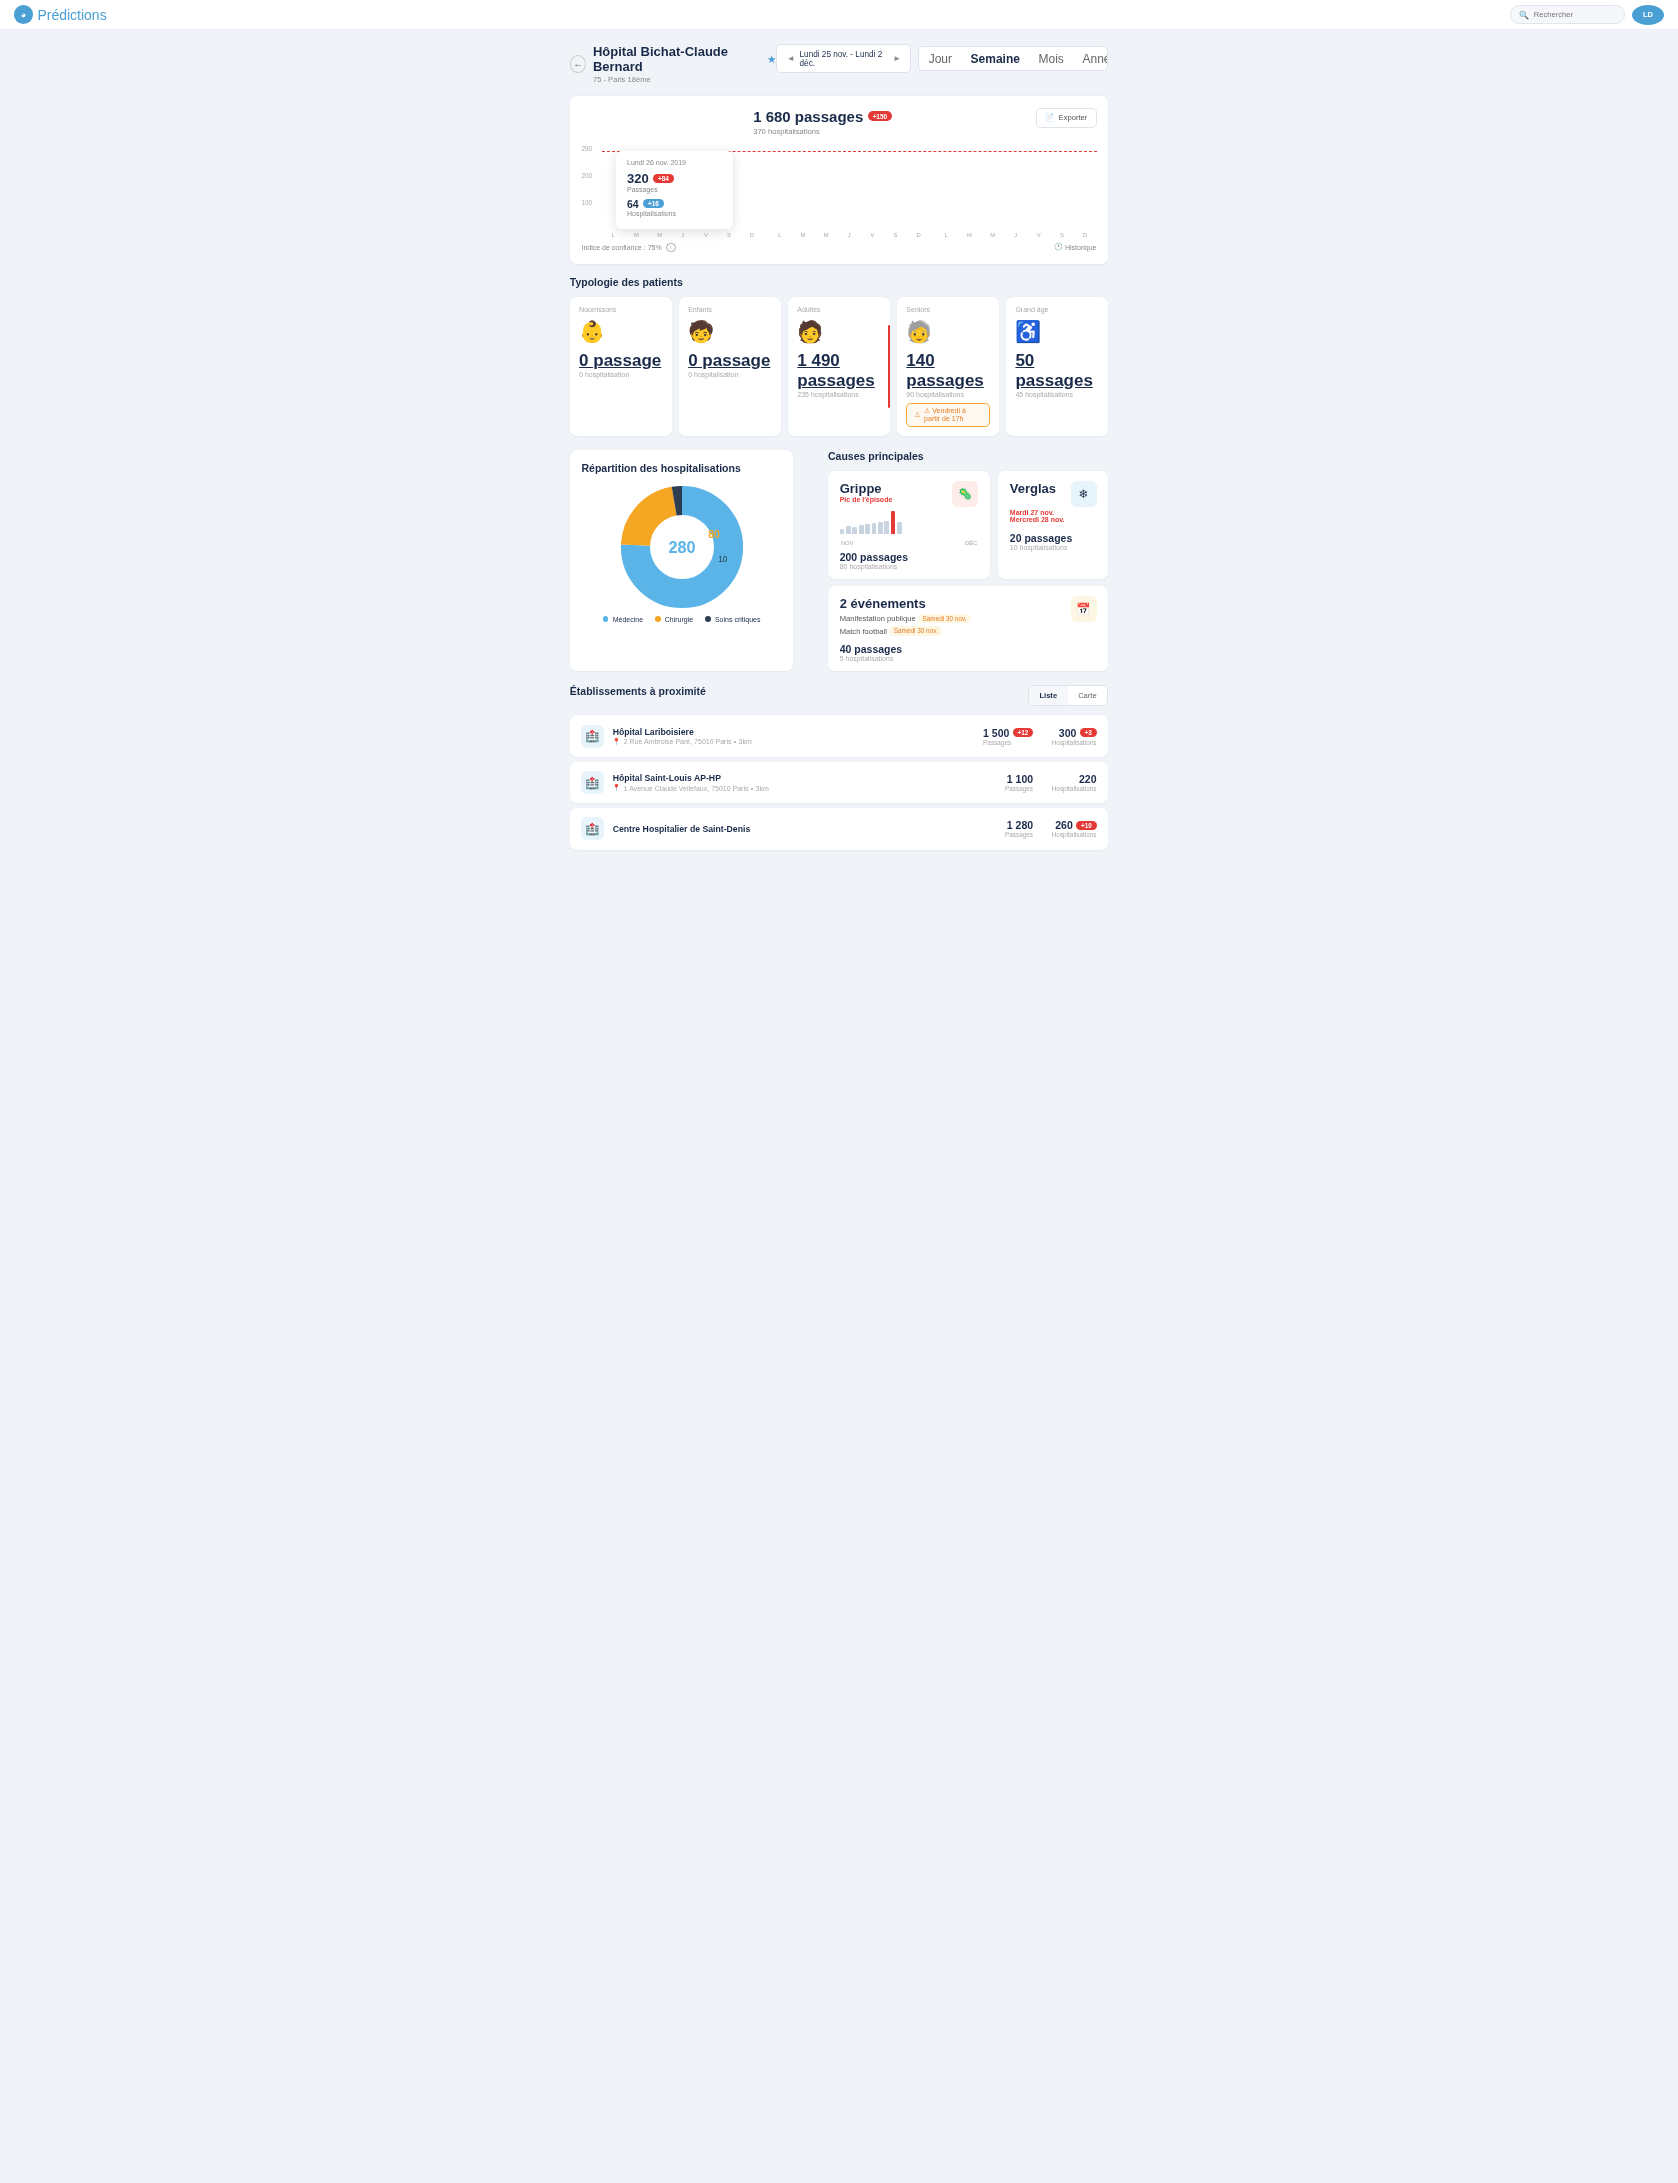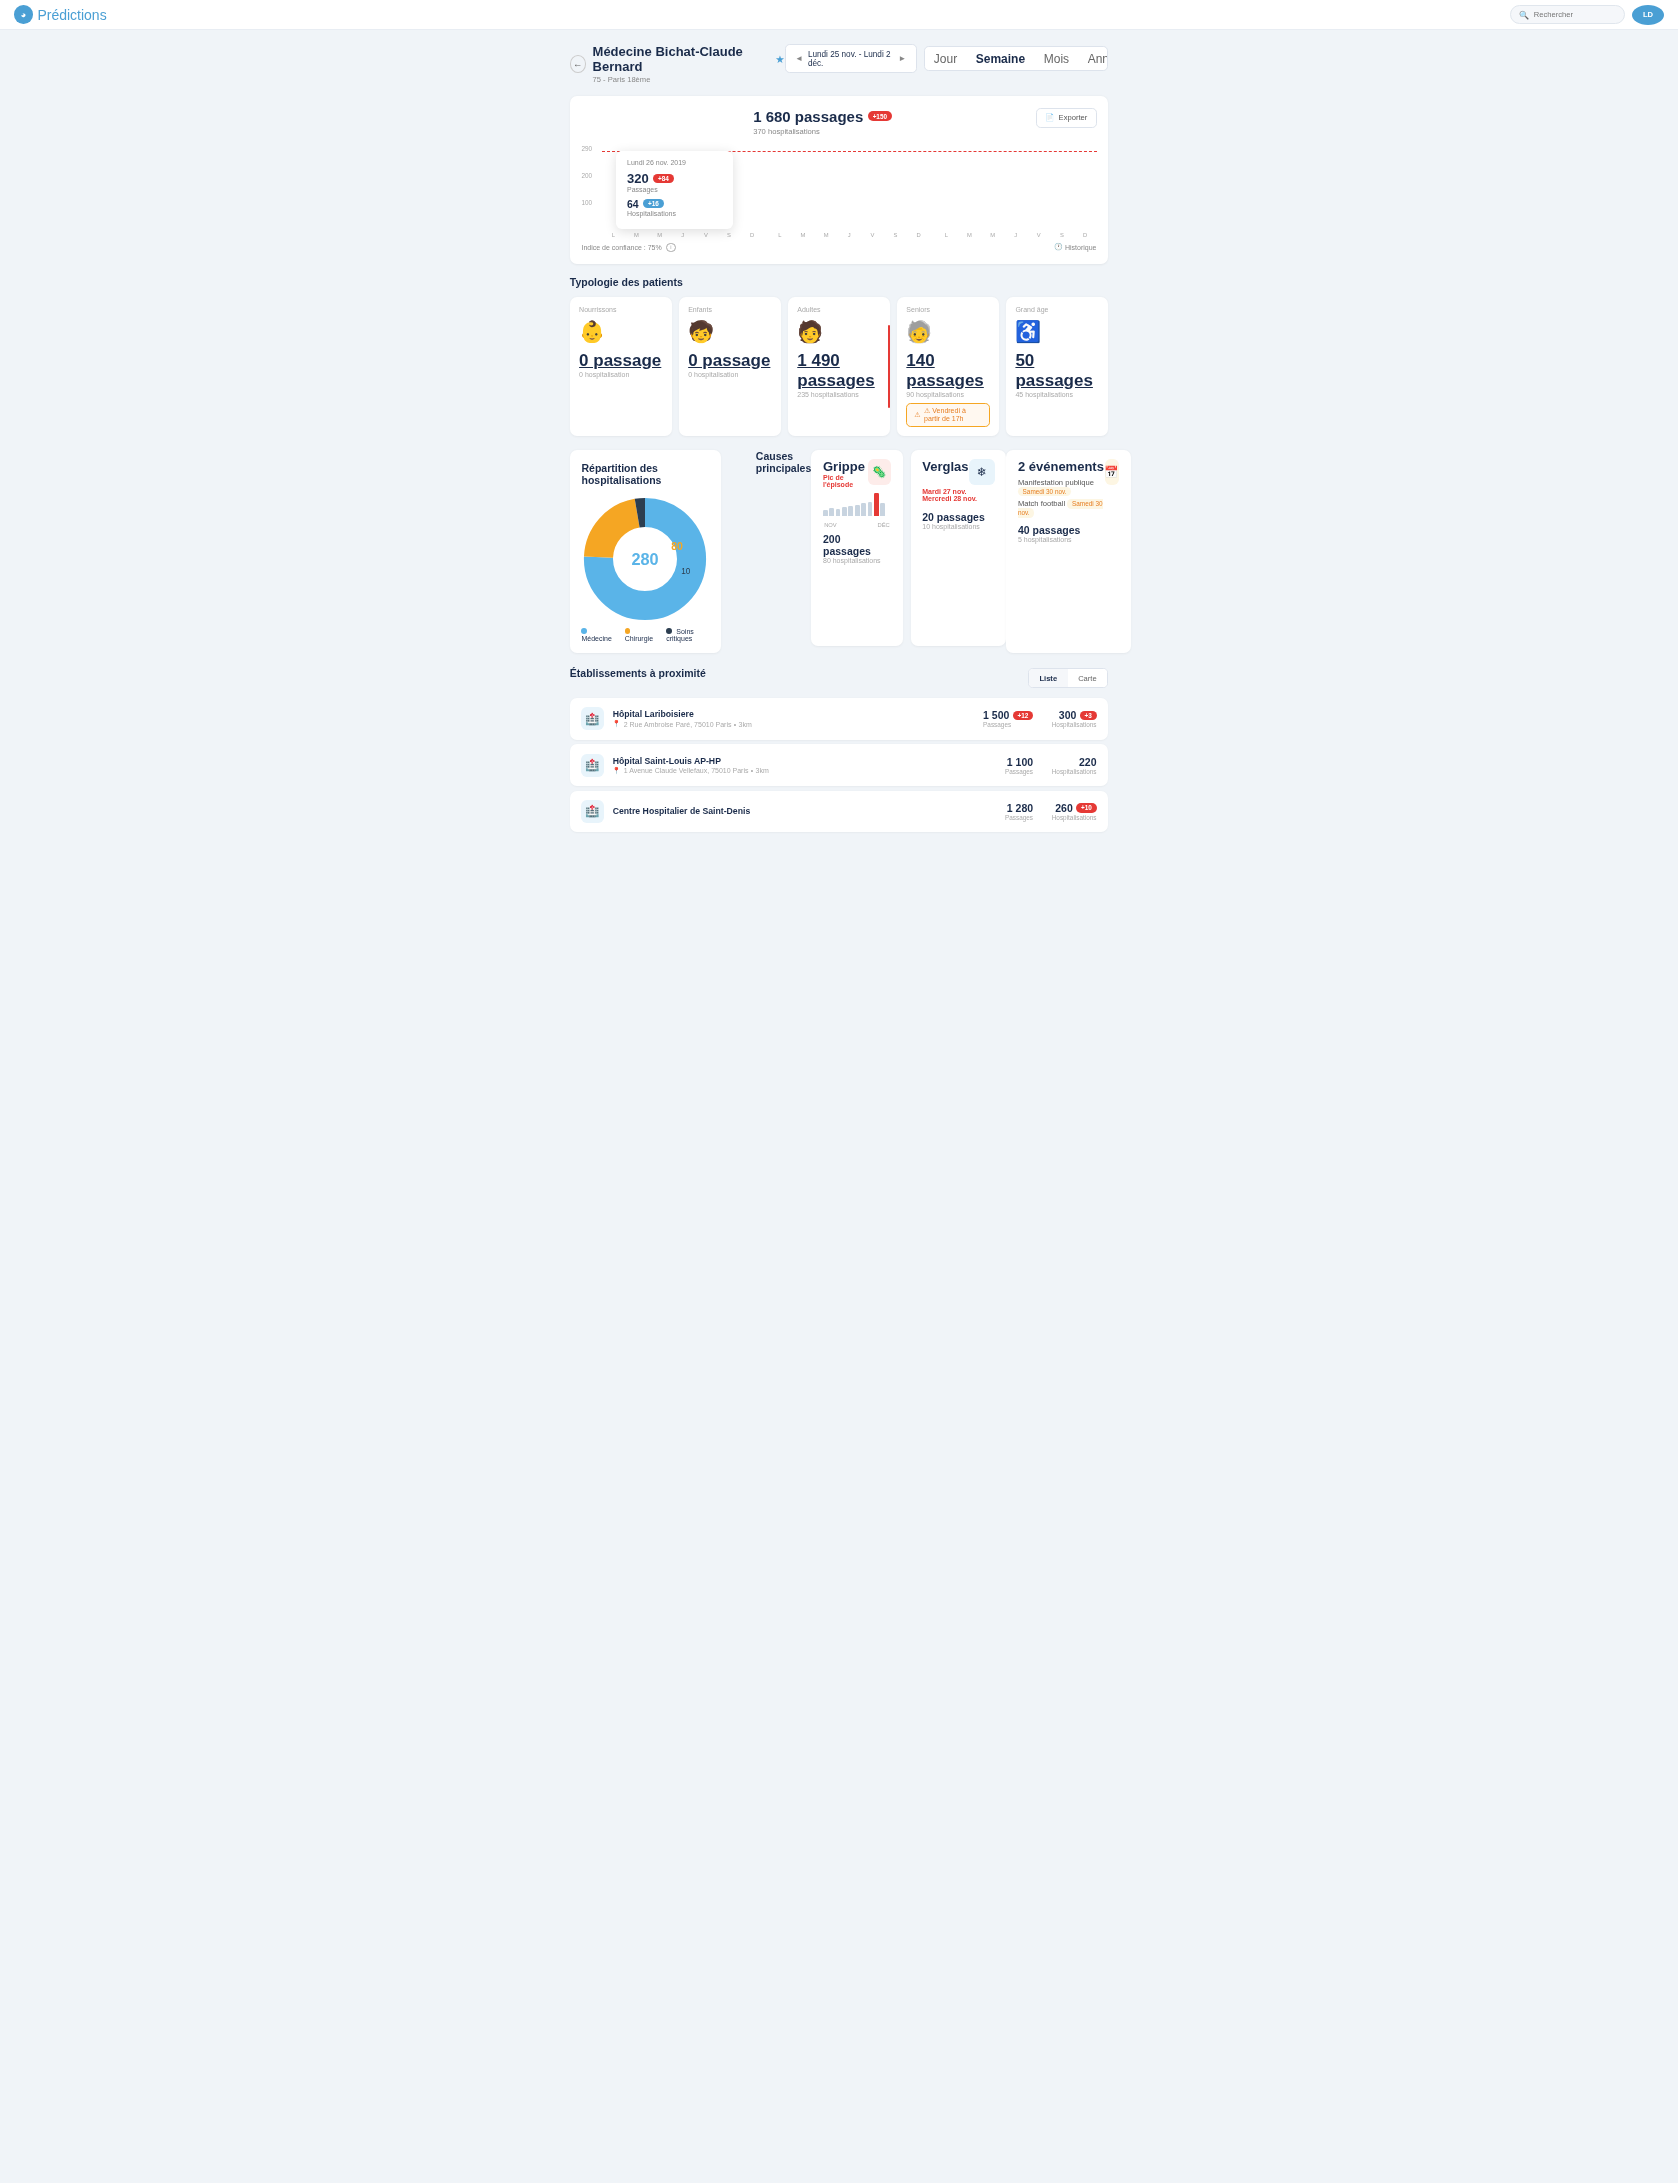--- a/index.html
+++ b/index.html
@@ -146,21 +146,21 @@
   </div>
 </nav>
 
 <div class="main">
 
   <div class="hospital-header">
     <div class="hospital-title-block">
       <div class="back-btn">←</div>
       <div>
         <div style="display:flex;align-items:center">
-          <span class="hospital-name">Médecine Bichat-Claude Bernard</span>
+          <span class="hospital-name">Hôpital Bichat-Claude Bernard</span>
           <span class="hospital-star">★</span>
         </div>
         <div class="hospital-sub">75 - Paris 18ème</div>
       </div>
     </div>
     <div class="hospital-controls">
       <div class="date-nav">
         <span class="date-nav-btn">◄</span>
         <span>Lundi 25 nov. - Lundi 2 déc.</span>
         <span class="date-nav-btn">►</span>
@@ -421,21 +421,21 @@
             <span>Chirurgie</span>
           </span>
           <span>
             <span class="legend-dot" style="background:#2c3e50"></span>
             <span>Soins critiques</span>
           </span>
         </div>
       </div>
     </div>
 
-    <div style="flex:1.4;display:flex;flex-direction:row;gap:0;padding-left:23px;">
+    <div style="flex:1.4;display:flex;flex-direction:column;gap:0;padding-left:23px;">
       <div class="section-title">Causes principales</div>
       <div style="display:flex;gap:8px;margin-bottom:7px">
 
         <div class="cause-card" style="flex:1.6">
           <div class="cause-card-top">
             <div>
               <div class="cause-name">Grippe</div>
               <div class="cause-sub">Pic de l'épisode</div>
             </div>
             <div class="cause-icon cause-icon-red">🦠</div>

